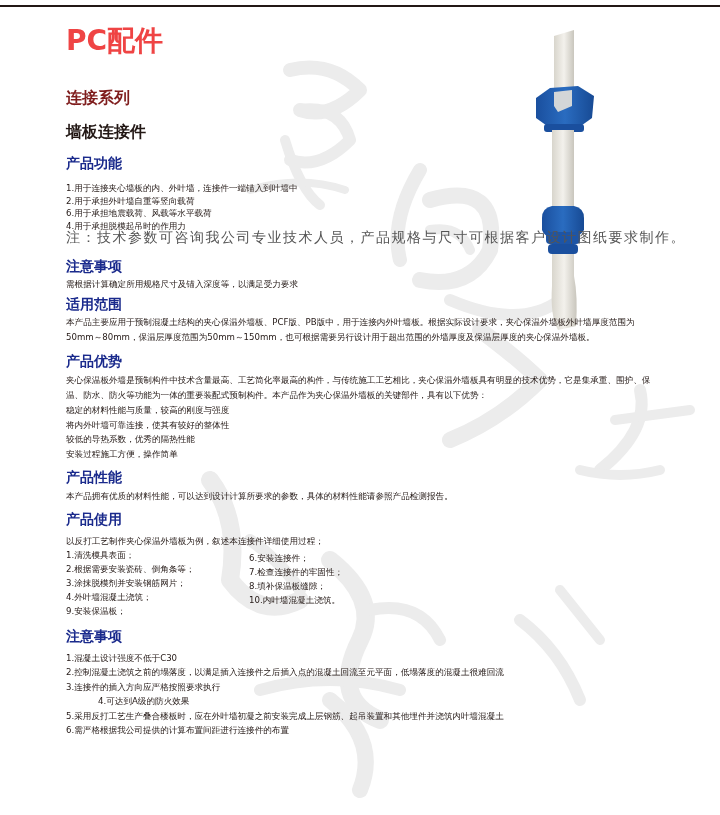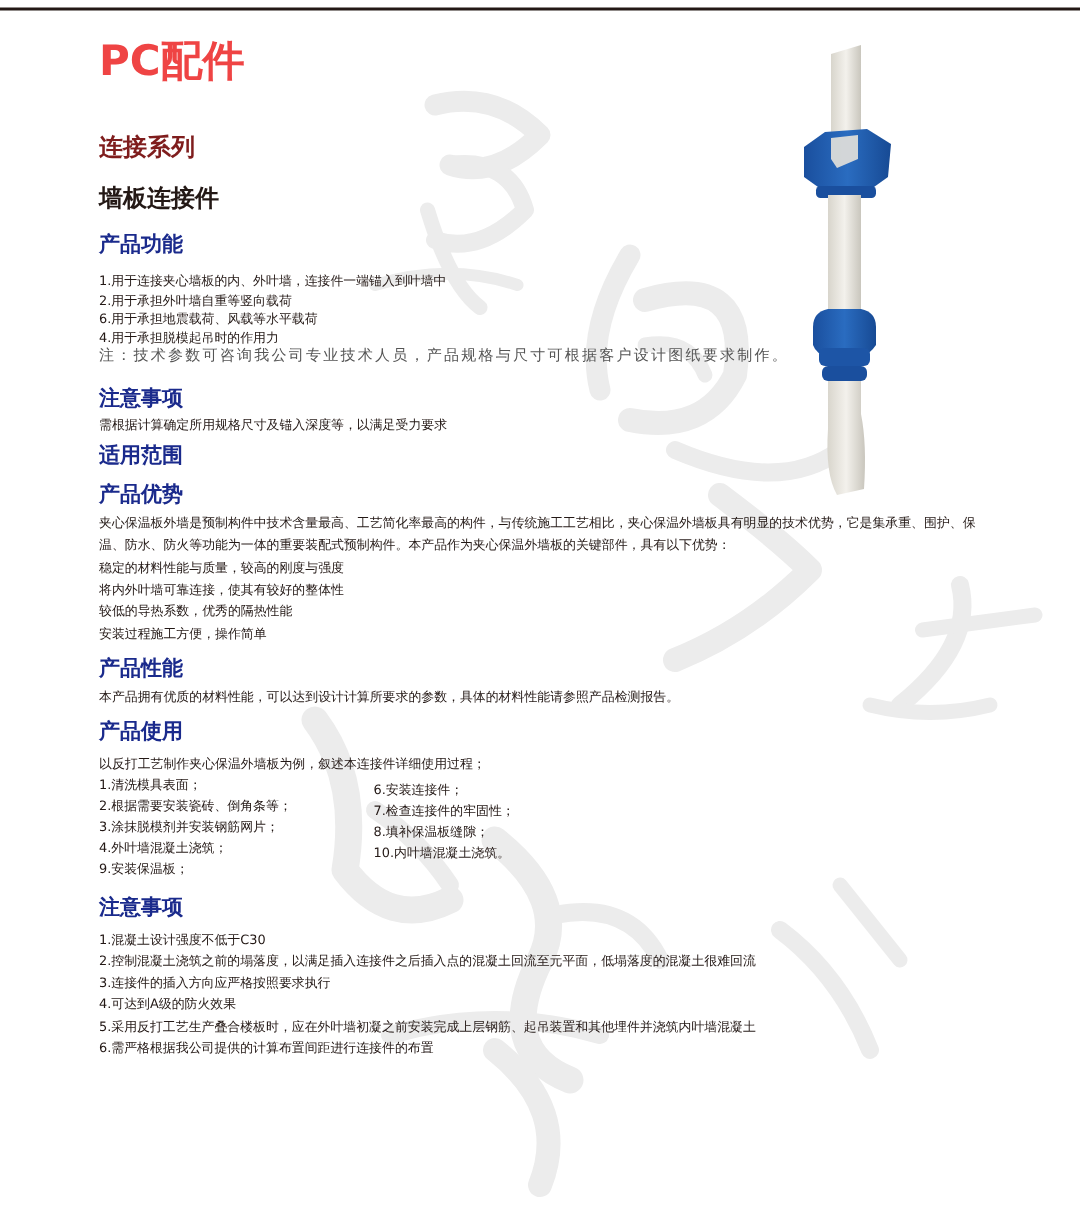--- a/index.html
+++ b/index.html
@@ -13,21 +13,21 @@
       position:absolute; left:66px; top:22px; font-size:28px; font-weight:bold;
       letter-spacing:0px; color:#ef4444; z-index:2;
     }
     .series { position:absolute; left:66px; top:88px; font-size:16px; font-weight:bold; color:#7f1d1d; z-index:2; }
     .product { position:absolute; left:66px; top:122px; font-size:16px; font-weight:bold; color:#231815; z-index:2;text-align:right; }
     .content { position:absolute; left:66px; top:153px; width:600px; z-index:2; }
     .sec-title {
       font-size:14px; font-weight:bold; color:#1a2a8c; margin:0; line-height:20px; height:20px;
     }
     .line { font-size:8.6px; line-height:12.5px; color:#231815; margin:0; white-space:nowrap; }
-    .note { font-family:Liberation Sans, sans-serif; font-size:10px; color:#555; letter-spacing:1.5px; line-height:12.5px; }
+    .note { font-family:Liberation Mono, monospace; font-size:14px; color:#555; letter-spacing:1.5px; line-height:12.5px; }
     .para { font-size:8.6px; line-height:15px; color:#231815; margin:0; width:590px; white-space:normal; }
     .two-col { display:flex; }
     .col { width:183px; }
     .col2 { width:250px; }
     .product-img { position:absolute; left:528px; top:26px; width:100px; height:310px; z-index:1; }
   </style>
 </head>
 <body>
 
 <div class="top-rule"></div>
@@ -98,20 +98,21 @@
     <div class="line">2.用于承担外叶墙自重等竖向载荷</div>
     <div class="line">6.用于承担地震载荷、风载等水平载荷</div>
     <div class="line">4.用于承担脱模起吊时的作用力</div>
     <div class="line note">注：技术参数可咨询我公司专业技术人员，产品规格与尺寸可根据客户设计图纸要求制作。</div>
   </div>
 
   <div class="sec-title" style="margin-top:11px;">注意事项</div>
   <div class="line" style="margin-top:2px;">需根据计算确定所用规格尺寸及锚入深度等，以满足受力要求</div>
 
   <div class="sec-title" style="margin-top:4px;">适用范围</div>
+  <div class="para" style="margin-top:1px;">本产品主要应用于预制混凝土结构的夹心保温外墙板、PCF版、PB版中，用于连接内外叶墙板。根据实际设计要求，夹心保温外墙板外叶墙厚度范围为50mm～80mm，保温层厚度范围为50mm～150mm，也可根据需要另行设计用于超出范围的外墙厚度及保温层厚度的夹心保温外墙板。</div>
 
   <div class="sec-title" style="margin-top:6px;">产品优势</div>
   <div class="para" style="margin-top:2px;">夹心保温板外墙是预制构件中技术含量最高、工艺简化率最高的构件，与传统施工工艺相比，夹心保温外墙板具有明显的技术优势，它是集承重、围护、保温、防水、防火等功能为一体的重要装配式预制构件。本产品作为夹心保温外墙板的关键部件，具有以下优势：</div>
   <div class="line" style="line-height:14.5px;">稳定的材料性能与质量，较高的刚度与强度</div>
   <div class="line" style="line-height:14.5px;">将内外叶墙可靠连接，使其有较好的整体性</div>
   <div class="line" style="line-height:14.5px;">较低的导热系数，优秀的隔热性能</div>
   <div class="line" style="line-height:14.5px;">安装过程施工方便，操作简单</div>
 
   <div class="sec-title" style="margin-top:6px;">产品性能</div>
   <div class="line" style="margin-top:3px;">本产品拥有优质的材料性能，可以达到设计计算所要求的参数，具体的材料性能请参照产品检测报告。</div>
@@ -132,17 +133,17 @@
       <div class="line" style="line-height:14px;">8.填补保温板缝隙；</div>
       <div class="line" style="line-height:14px;">10.内叶墙混凝土浇筑。</div>
     </div>
   </div>
 
   <div class="sec-title" style="margin-top:8px;">注意事项</div>
   <div style="margin-top:5px;">
     <div class="line" style="line-height:14.6px;">1.混凝土设计强度不低于C30</div>
     <div class="line" style="line-height:14.6px;">2.控制混凝土浇筑之前的塌落度，以满足插入连接件之后插入点的混凝土回流至元平面，低塌落度的混凝土很难回流</div>
     <div class="line" style="line-height:14.6px;">3.连接件的插入方向应严格按照要求执行</div>
-    <div class="line" style="line-height:14.6px;">4.可达到A级的防火效果</div>
+    <div class="line" style="line-height:14.6px;margin-left:32px;">4.可达到A级的防火效果</div>
     <div class="line" style="line-height:14.6px;">5.采用反打工艺生产叠合楼板时，应在外叶墙初凝之前安装完成上层钢筋、起吊装置和其他埋件并浇筑内叶墙混凝土</div>
     <div class="line" style="line-height:14.6px;">6.需严格根据我公司提供的计算布置间距进行连接件的布置</div>
   </div>
 </div>
 
 </body></html>

